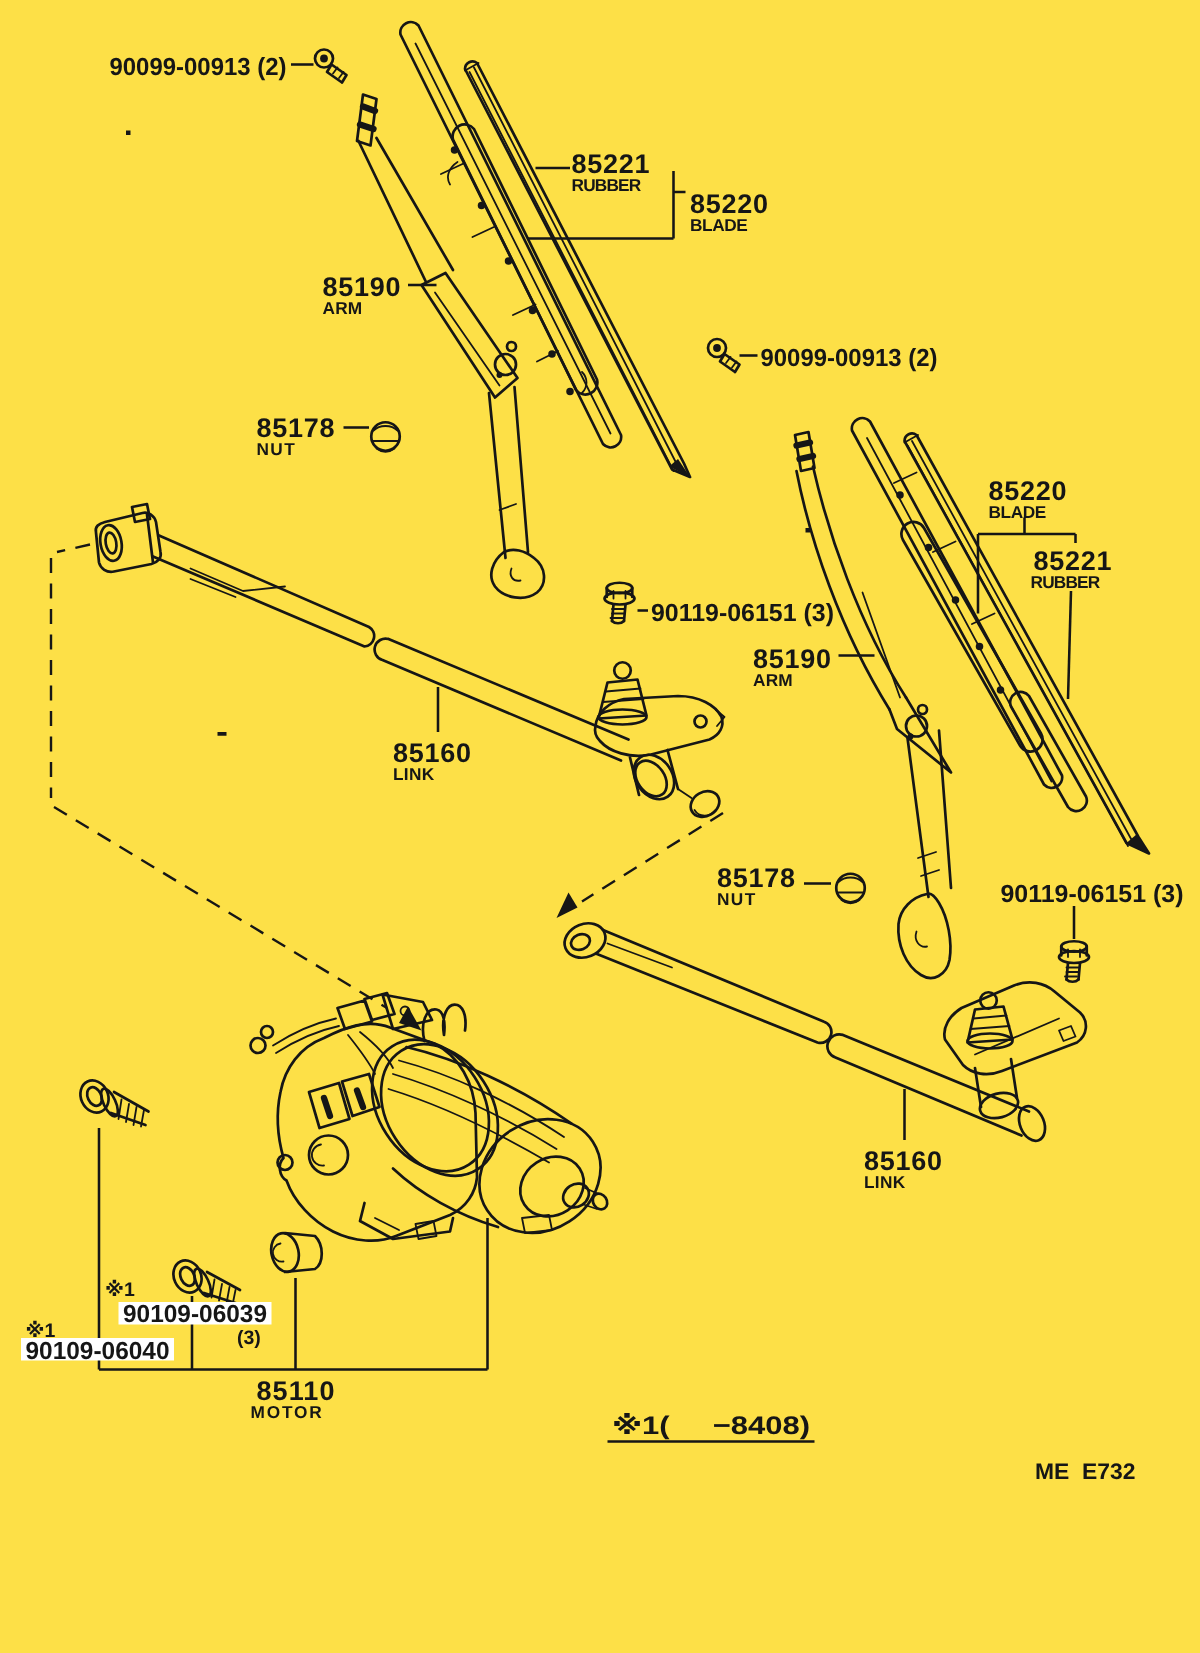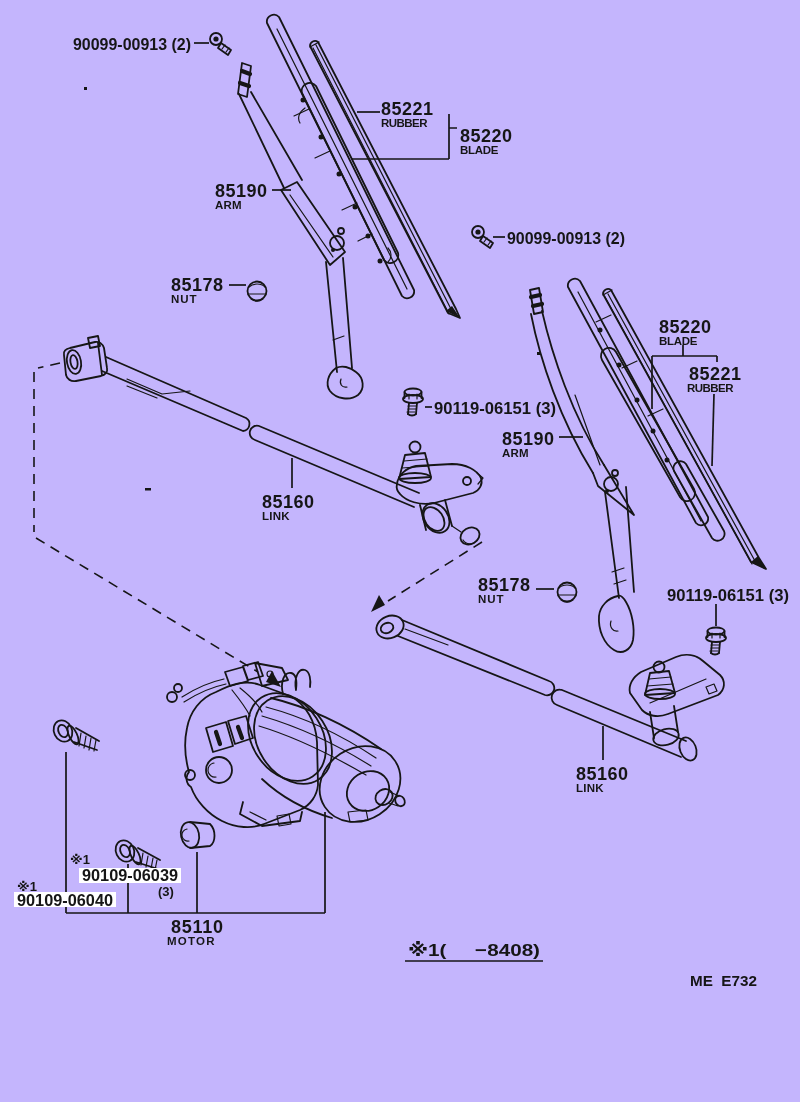--- a/index.html
+++ b/index.html
@@ -1,16 +1,16 @@
 <!DOCTYPE html>
 <html><head>
 <meta charset="utf-8">
 <style>
   html,body{margin:0;padding:0;background:#e8e8e8;}
-  .page{position:relative;width:800px;height:1102px;background:#c4b5fd;margin:0 auto;overflow:hidden;}
+  .page{position:relative;width:800px;height:1102px;background:#fde047;margin:0 auto;overflow:hidden;}
   svg{display:block;}
   .ink{stroke:#161616;fill:none;stroke-width:1.8;stroke-linecap:round;stroke-linejoin:round;}
   .thin{stroke-width:1.2;}
   .thick{stroke-width:4.2;}
   .lead{stroke:#161616;fill:none;stroke-width:1.7;stroke-linecap:butt;}
   .dash{stroke:#161616;fill:none;stroke-width:1.6;stroke-dasharray:10 7;}
   .blk{fill:#161616;stroke:none;}
   .mask{fill:#ffffff;stroke:none;}
   text{font-family:"Liberation Sans","DejaVu Sans",sans-serif;font-weight:bold;fill:#161616;}
   .num{font-size:18px;}

